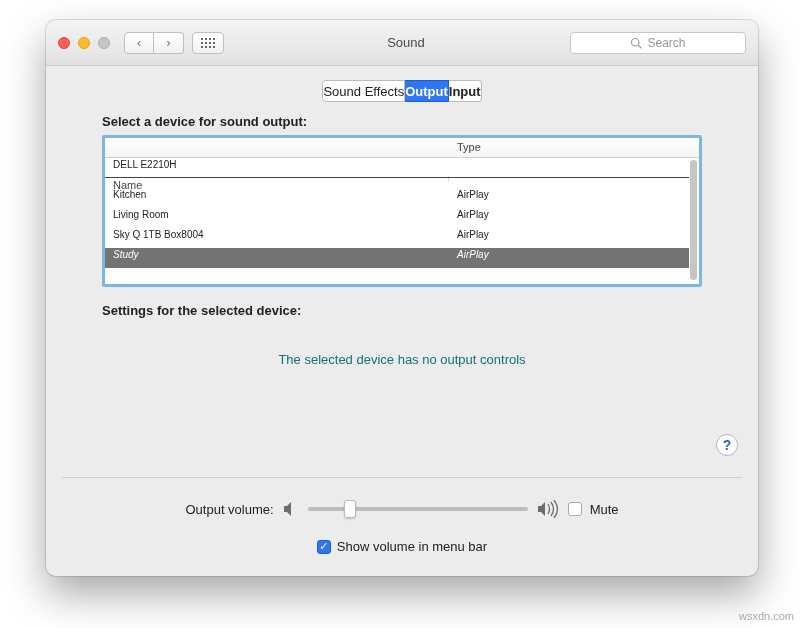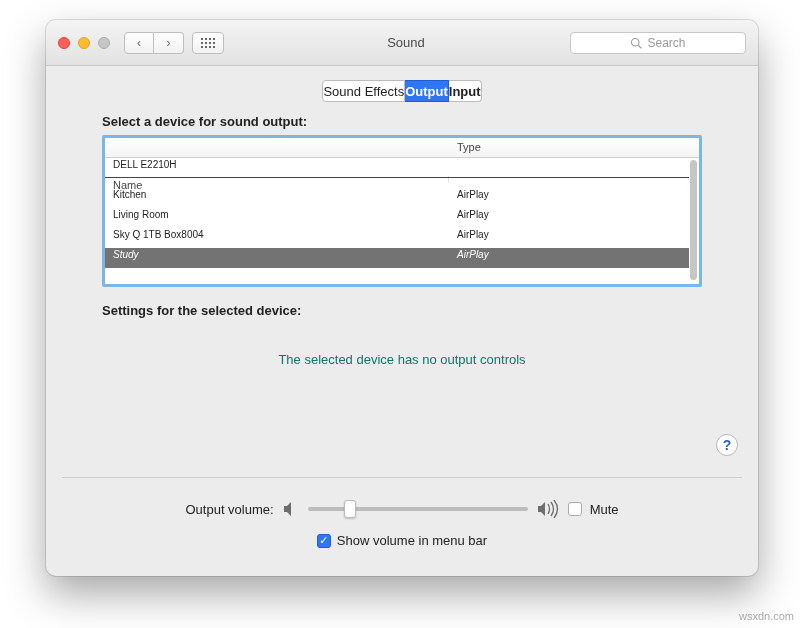--- a/index.html
+++ b/index.html
@@ -121,21 +121,21 @@
   .vollabel{font-size:13px;}
   .slider{
     width:220px;height:4px;background:#bcbcbc;border-radius:2px;position:relative;
   }
   .knob{
     position:absolute;left:36px;top:-7px;width:12px;height:18px;
     background:#fff;border:1px solid #bbb;border-radius:3px;
     box-shadow:0 1px 2px rgba(0,0,0,0.2);
   }
   .chkrow{
-    position:absolute;left:0;right:0;bottom:28px;
+    position:absolute;left:0;right:0;bottom:22px;
     display:flex;align-items:center;justify-content:center;gap:6px;
   }
   .cbox{
     width:14px;height:14px;border-radius:3px;border:1px solid #1e5dd6;
     display:flex;align-items:center;justify-content:center;background:#fff;
   }
   .cbox.on{background:#2f76f2;}
   .cbox.on::after{content:"✓";color:#fff;font-size:11px;line-height:1;}
   .mutebox{width:14px;height:14px;border:1px solid #aaa;border-radius:3px;background:#fff;}
   .watermark{

